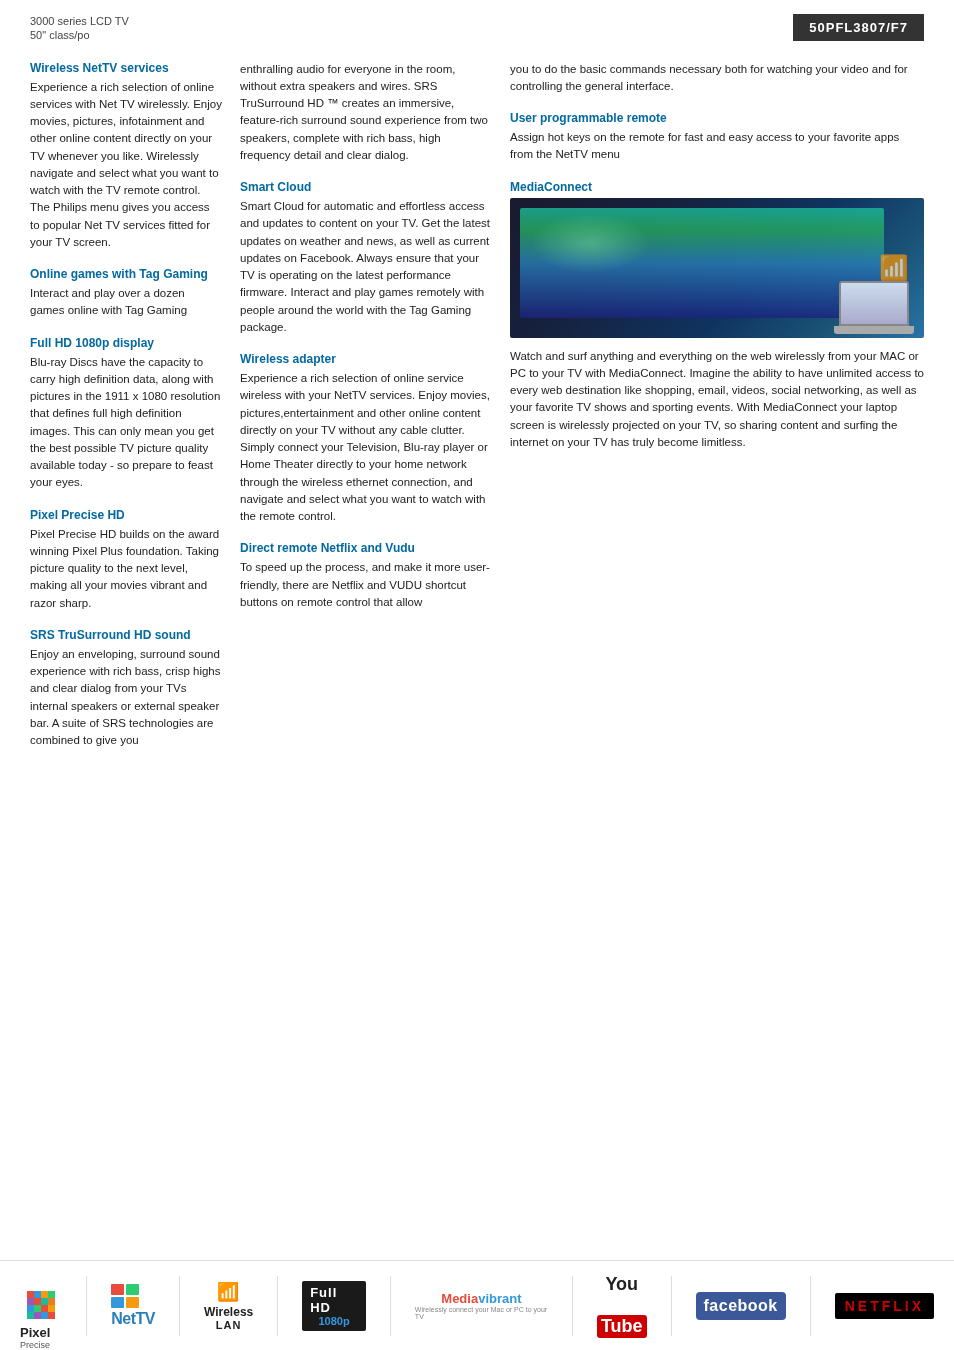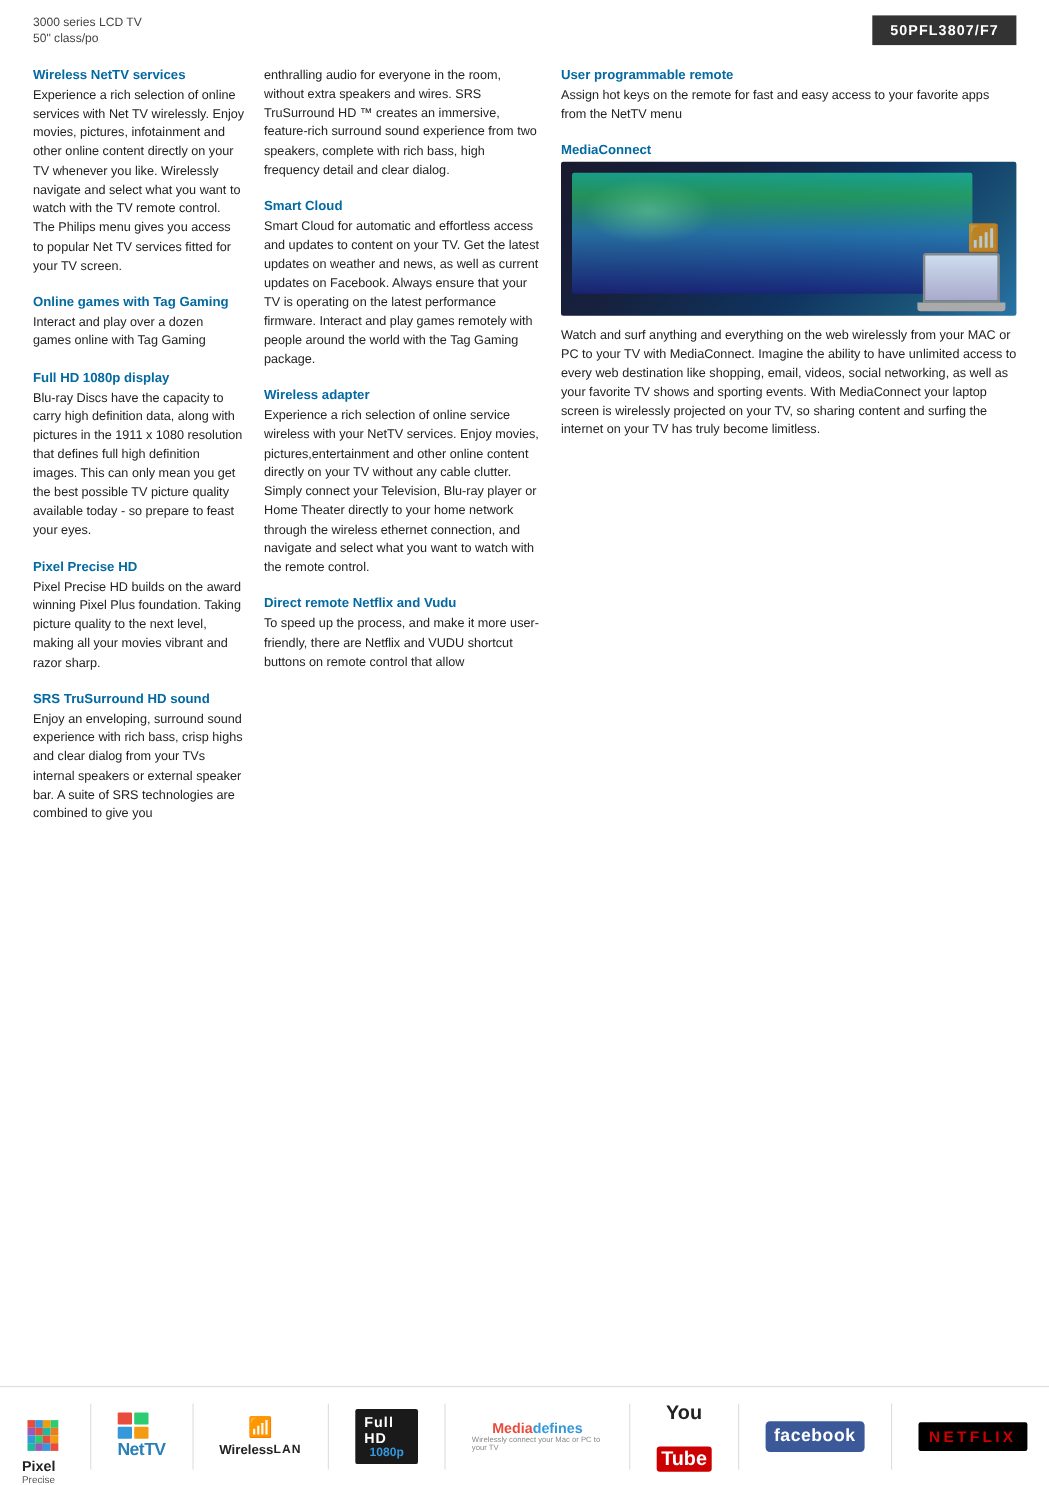--- a/index.html
+++ b/index.html
@@ -396,20 +396,23 @@
 
       <div class="section">
         <div class="section-title">Direct remote Netflix and Vudu</div>
         <div class="section-body">To speed up the process, and make it more user-friendly, there are Netflix and VUDU shortcut buttons on remote control that allow</div>
       </div>
 
     </div>
 
     <div class="col-right">
 
+      <div class="section">
+        <div class="section-body">you to do the basic commands necessary both for watching your video and for controlling the general interface.</div>
+      </div>
 
       <div class="section">
         <div class="section-title">User programmable remote</div>
         <div class="section-body">Assign hot keys on the remote for fast and easy access to your favorite apps from the NetTV menu</div>
       </div>
 
       <div class="section">
         <div class="section-title">MediaConnect</div>
 
         <div class="media-connect-img">
@@ -467,40 +470,40 @@
         <span>Net</span><span style="color:#2980b9">TV</span>
       </div>
     </div>
 
     <div class="divider-logo"></div>
 
     <div class="logo-item wireless-logo">
       <div class="wireless-waves">
         <span style="font-size:18px; color:#555; display:block; text-align:center;">📶</span>
       </div>
-      <div style="display:flex;flex-direction:row;align-items:center;">
+      <div style="display:flex;flex-direction:column;align-items:center;">
         <span class="wireless-text">Wireless</span>
         <span class="lan-text">LAN</span>
       </div>
     </div>
 
     <div class="divider-logo"></div>
 
     <div class="logo-item">
       <div class="fullhd-logo">
         <span class="fullhd-top">Full HD</span>
         <span class="fullhd-bottom">1080p</span>
       </div>
     </div>
 
     <div class="divider-logo"></div>
 
     <div class="logo-item mediaconnect-logo">
       <div class="mc-text">
-        <span style="color:#e74c3c">Media</span><span style="color:#3498db">defines</span>
+        <span style="color:#e74c3c">Media</span><span style="color:#3498db">vibrant</span>
       </div>
       <div class="mc-sub">Wirelessly connect your Mac or PC to your TV</div>
     </div>
 
     <div class="divider-logo"></div>
 
     <div class="logo-item youtube-logo">
       <span class="yt-text-you">You</span>
       <span class="yt-tube">Tube</span>
     </div>

